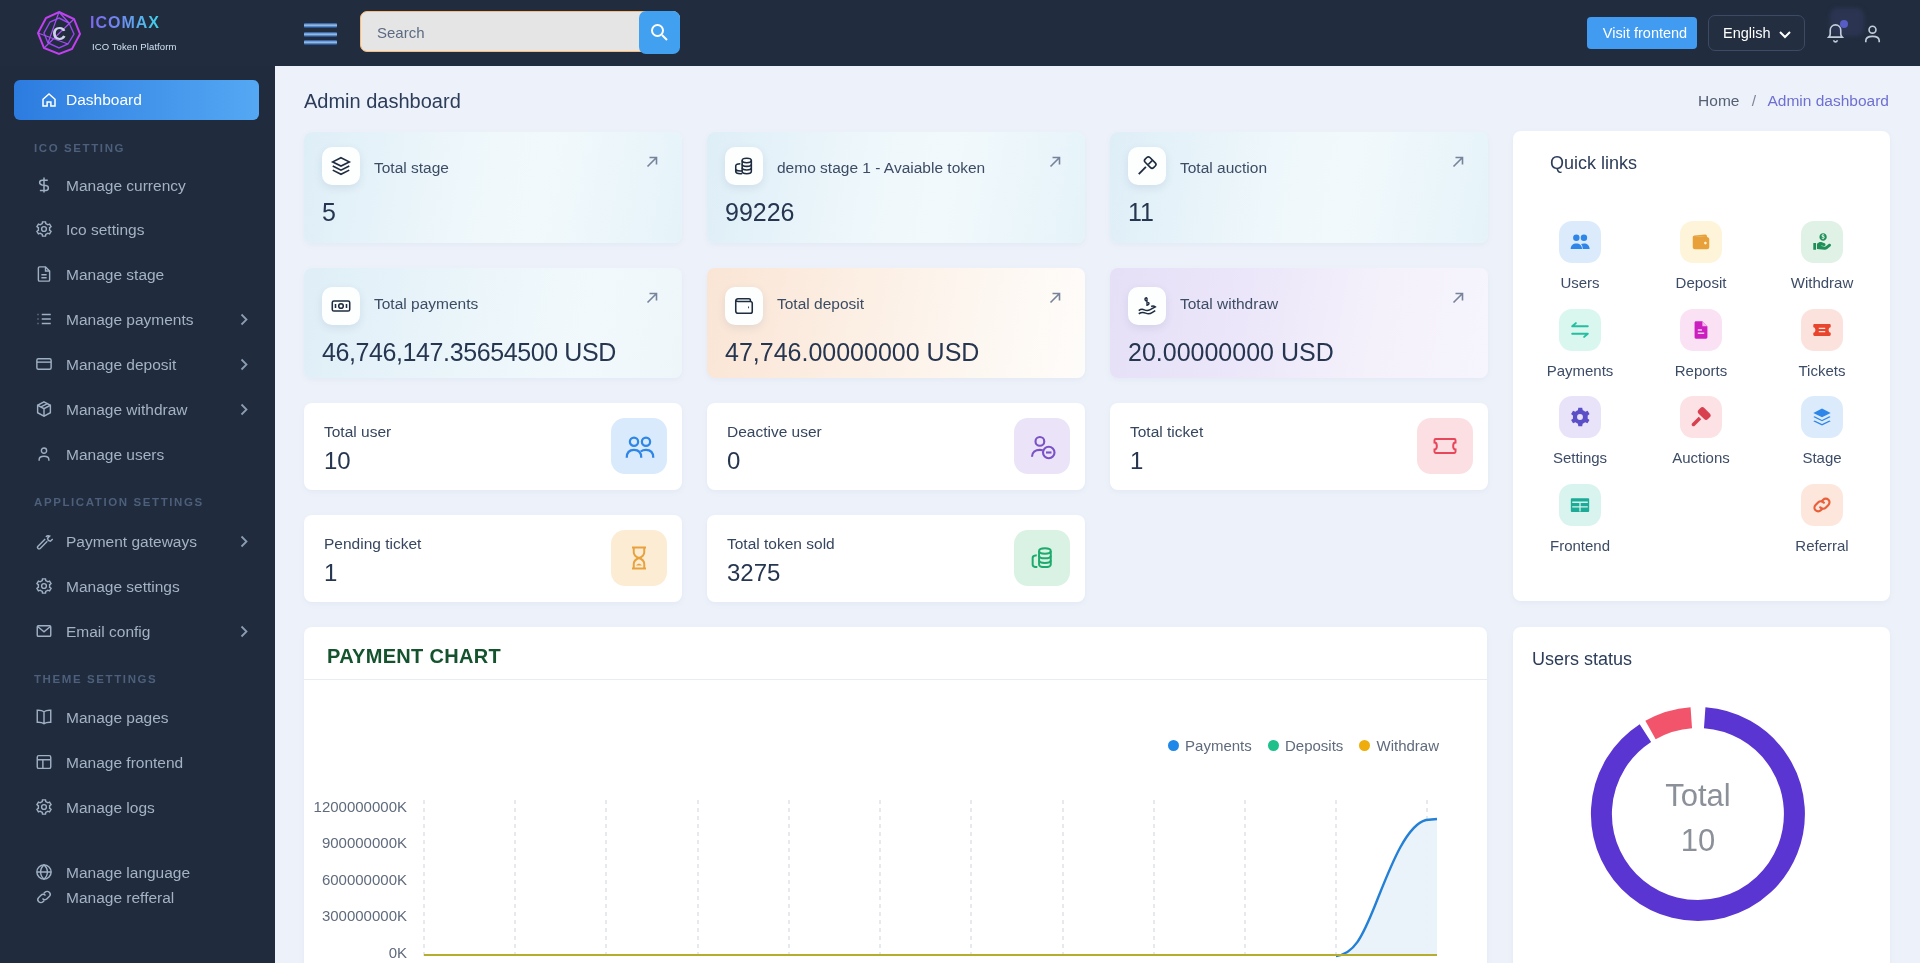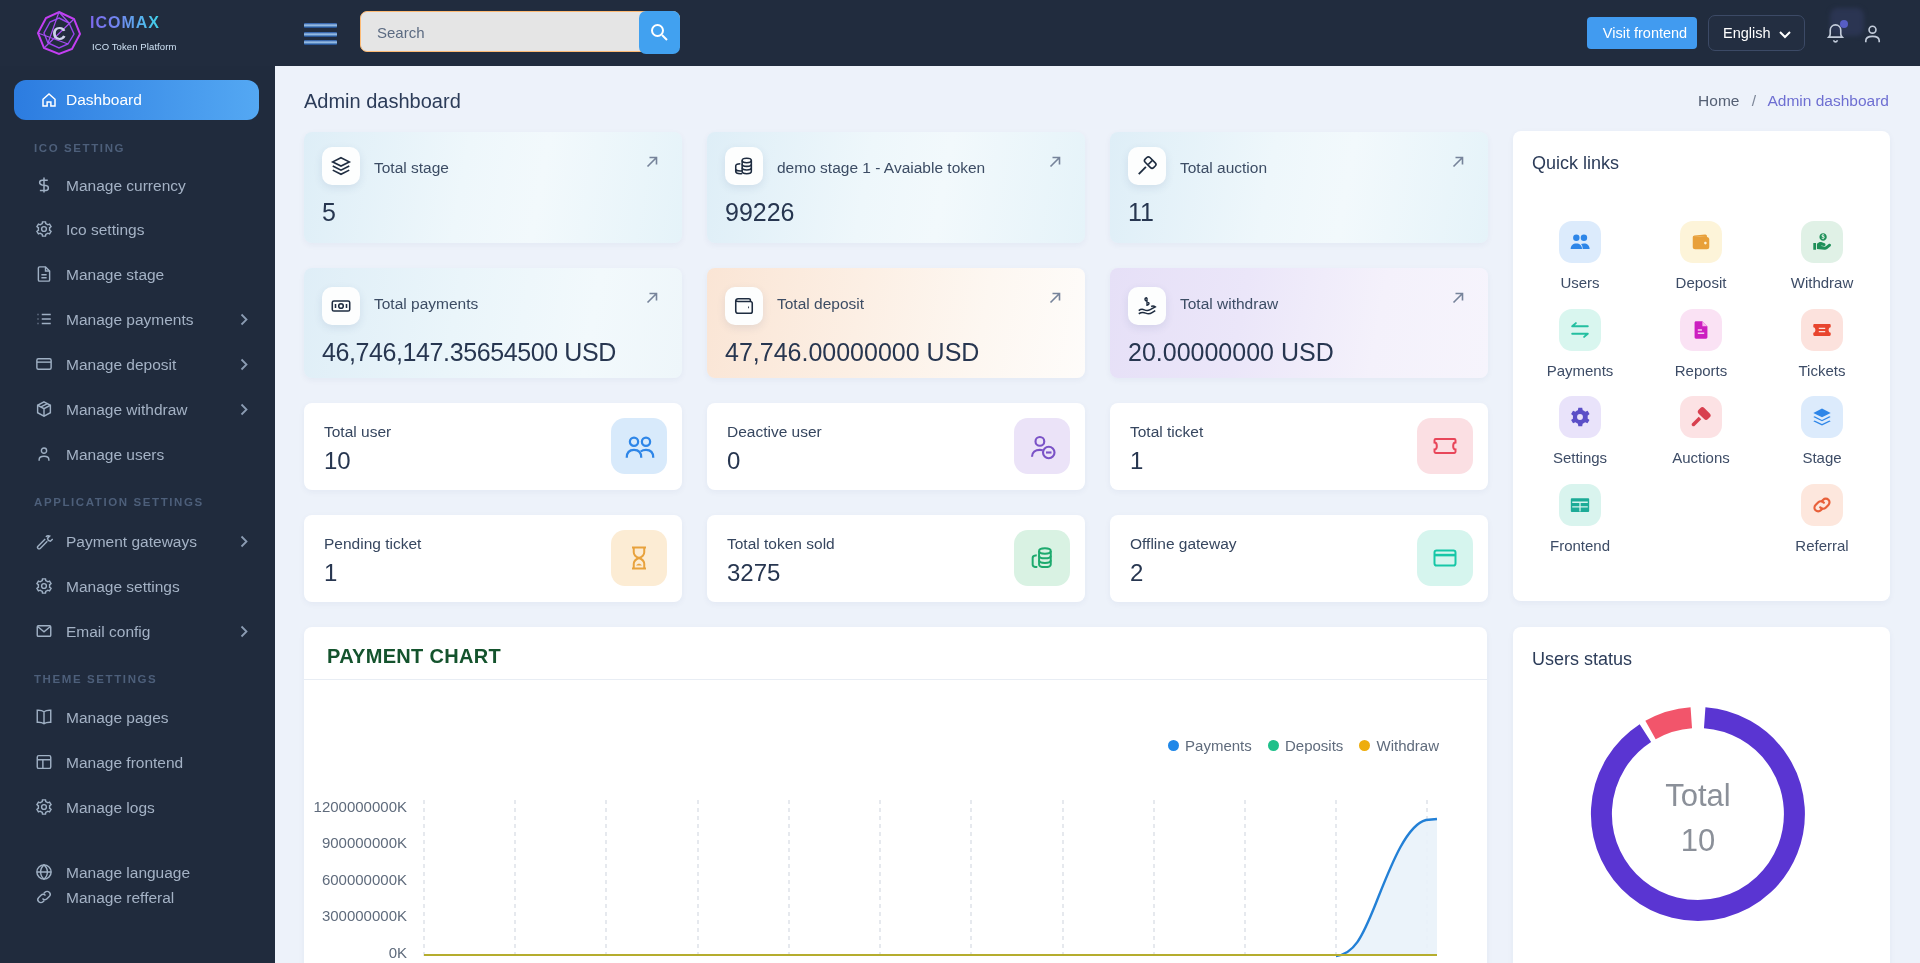--- a/index.html
+++ b/index.html
@@ -24,21 +24,21 @@
   font-size:14.5px; border-radius:4px; text-align:center; line-height:32px;padding-left:6px; }
 .lang-sel { position:absolute; left:1708px; top:15px; width:97px; height:36px; background:#232e41;
   border:1px solid #3c4a66; border-radius:7px; color:#fff; font-size:14.5px; line-height:34px; padding-left:14px; }
 .bell-halo { position:absolute; left:1830px; top:8px; width:34px; height:28px; border-radius:8px; background:#2b3552; filter:blur(2px); }
 .bell { position:absolute; left:1824px; top:22px; }
 .bell-badge { position:absolute; left:1840px; top:20px; width:8px; height:8px; border-radius:50%; background:#575dc4; }
 .usr { position:absolute; left:1861px; top:22px; }
 
 
 .sidebar { position:fixed; top:66px; left:0; width:275px; height:897px; background:#202b3d; z-index:15; }
-.dash-item { position:absolute; left:14px; top:14px; width:245px; height:40px; border-radius:12px;
+.dash-item { position:absolute; left:14px; top:14px; width:245px; height:40px; border-radius:6px;
   background:linear-gradient(90deg,#2c7ce0, #54a8f3); color:#fff; font-size:15.5px; line-height:40px; }
 .dash-item svg { position:absolute; left:26px; top:11px; }
 .dash-item span { position:absolute; left:52px; }
 .sec-label { position:absolute; left:34px; font-size:11.5px; font-weight:700; letter-spacing:1.6px; color:#4d5f7a; }
 .mi { position:absolute; left:0; width:275px; height:24px; color:#a4b2c5; font-size:15.5px; }
 .mi svg { position:absolute; left:35px; top:1px; }
 .mi .t { position:absolute; left:66px; top:2px; }
 .mi .chev { position:absolute; left:240px; top:4px; }
 
 
@@ -58,21 +58,21 @@
 .bcard .arr { position:absolute; right:22px; top:22px; }
 .bcard .bn { position:absolute; left:18px; top:66px; font-size:25px; font-weight:500; color:#273650; }
 
 
 .scard .st { position:absolute; left:20px; top:20px; font-size:15.5px; color:#36465f; }
 .scard .sn { position:absolute; left:20px; top:44px; font-size:24px; font-weight:500; color:#273650; }
 .scard .stile { position:absolute; right:15px; top:15px; width:56px; height:56px; border-radius:14px; }
 .scard .stile svg { position:absolute; left:14px; top:14px; }
 
 
-.ql-title { position:absolute; left:19px; top:22px; font-size:18px; font-weight:500; color:#2c3c59; }
+.ql-title { position:absolute; left:37px; top:22px; font-size:18px; font-weight:500; color:#2c3c59; }
 .qitem { position:absolute; width:120px; text-align:center; }
 .qtile { width:42px; height:42px; border-radius:13px; margin:0 auto; position:relative; }
 .qtile svg { position:absolute; left:10px; top:10px; }
 .qlabel { margin-top:11px; font-size:15px; color:#3d4c66; }
 
 
 .pc-head { position:absolute; left:0; top:0; width:100%; height:53px; border-bottom:1px solid #e8edf4; }
 .pc-head span { position:absolute; left:23px; top:18px; font-size:20px; font-weight:700; color:#14532d; letter-spacing:0.3px; }
 
 .legend { position:absolute; top:110px; right:48px; font-size:15px; color:#5f6b7c; }
@@ -401,30 +401,20 @@
   </div>
   <div class="card scard" style="left:432px;top:449px;width:378px;height:87px;">
     <div class="st">Total token sold</div>
       <div class="sn">3275</div>
     <div class="stile" style="background:#d9f2e3;">
       <svg width="28" height="28" viewBox="0 0 24 24" fill="none" stroke="#1daa6e" stroke-width="1.7">
         <ellipse cx="14.5" cy="6" rx="5" ry="2.3"></ellipse>
         <path d="M9.5 6 L9.5 17.5 C9.5 18.8 11.7 19.8 14.5 19.8 C17.3 19.8 19.5 18.8 19.5 17.5 L19.5 6"></path>
         <path d="M9.5 10 C9.5 11.3 11.7 12.3 14.5 12.3 C17.3 12.3 19.5 11.3 19.5 10 M9.5 14 C9.5 15.3 11.7 16.3 14.5 16.3 C17.3 16.3 19.5 15.3 19.5 14"></path>
         <path d="M7.5 9.7 C5.5 9.9 4 10.7 4 11.7 L4 17.7 C4 18.8 5.8 19.7 8 19.8"></path>
-      </svg>
-    </div>
-  </div>
-  <div class="card scard" style="left:835px;top:449px;width:378px;height:87px;">
-    <div class="st">Offline gateway</div>
-      <div class="sn">2</div>
-    <div class="stile" style="background:#d6f5ee;">
-      <svg width="28" height="28" viewBox="0 0 24 24" fill="none" stroke="#17c7a7" stroke-width="1.7">
-        <rect x="3" y="5.5" width="18" height="13" rx="1.8"></rect>
-        <path d="M3 9.5 L21 9.5" stroke-width="2.2"></path>
       </svg>
     </div>
   </div>
 
   <div class="card" style="left:1238px;top:65px;width:377px;height:470px;">
     <div class="ql-title">Quick links</div>
     <div class="qitem" style="left:7px;top:90px;">
       <div class="qtile" style="background:#dcebfc;">
         <svg width="22" height="22" viewBox="0 0 24 24" fill="#2e86e8">
           <circle cx="8" cy="7.3" r="3.5"></circle>

